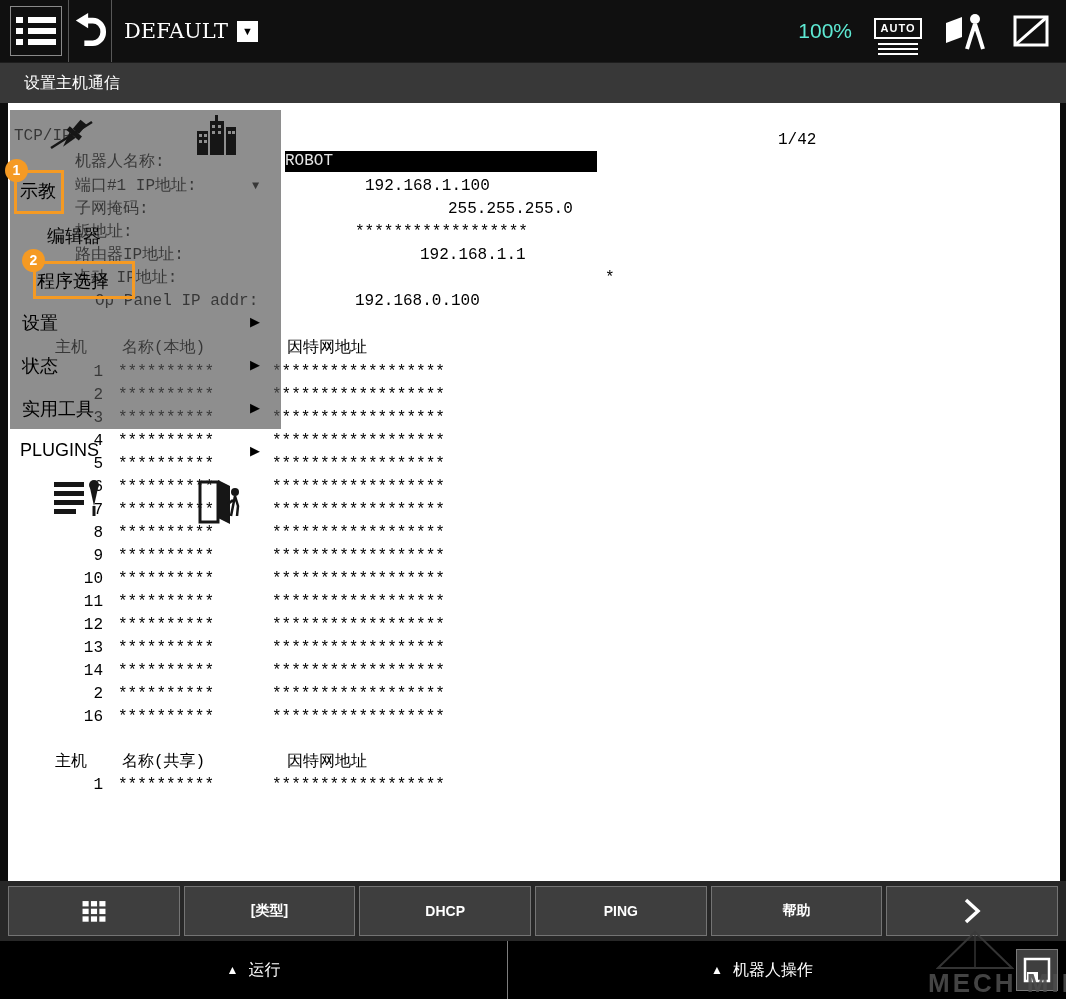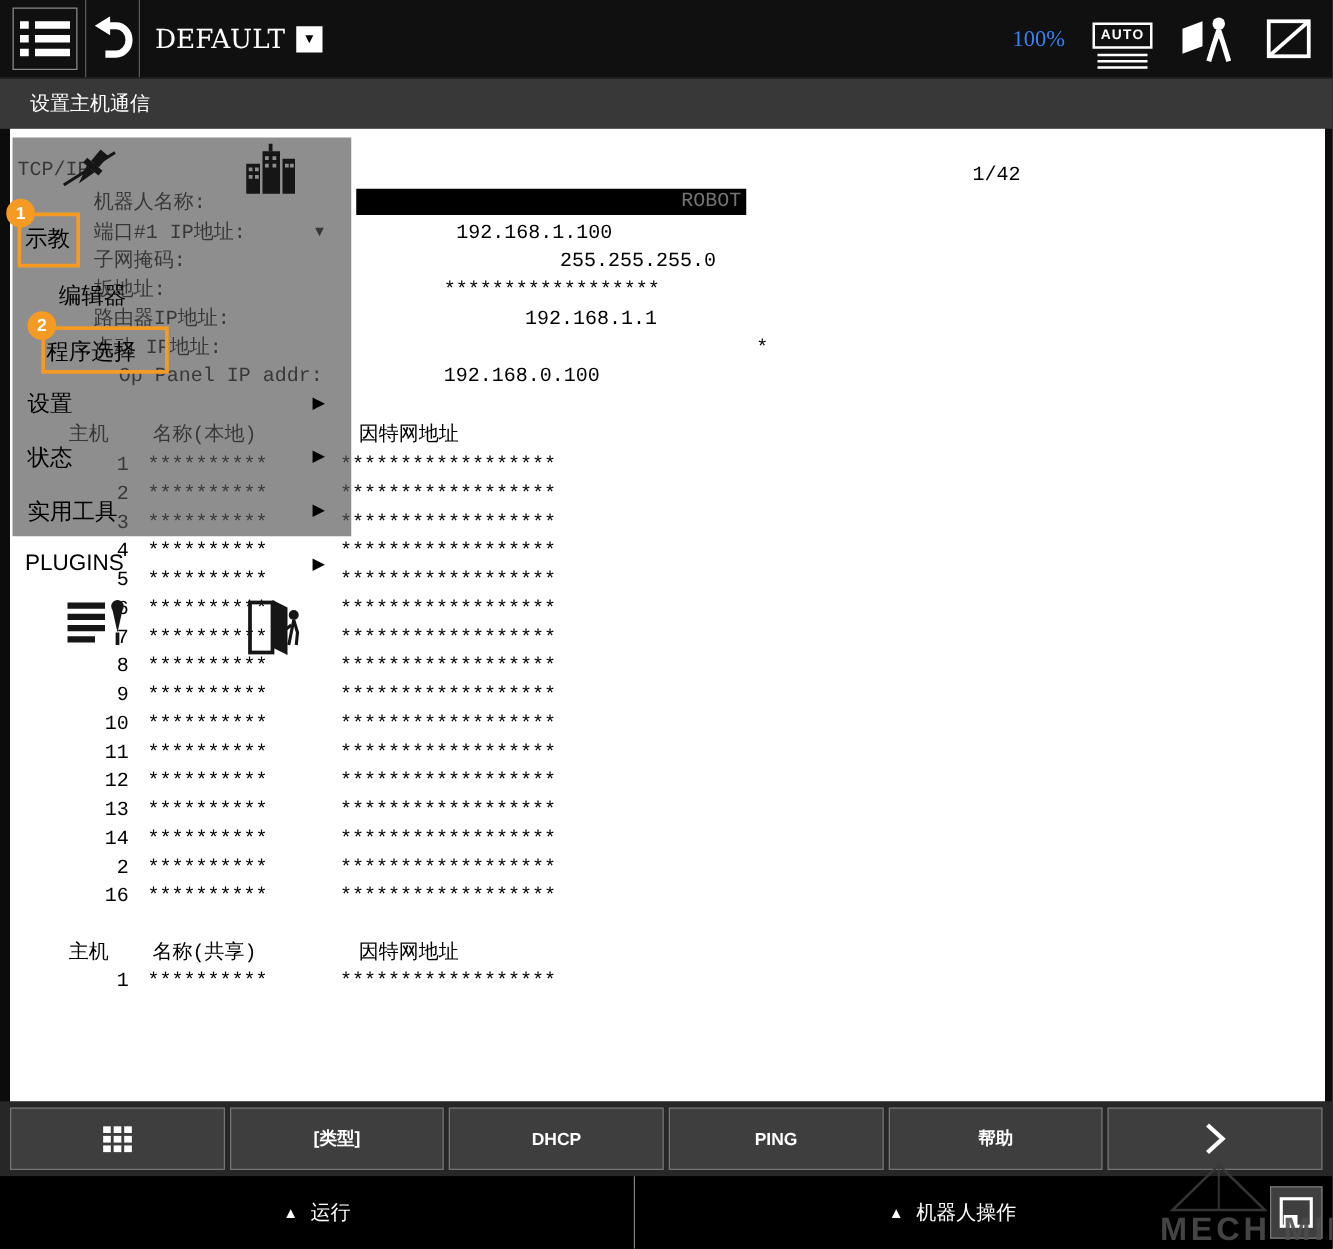--- a/index.html
+++ b/index.html
@@ -12,35 +12,35 @@
   .topbar button { background:none; border:none; cursor:pointer; }
   .menu-btn { width:52px; height:50px; margin-left:10px; border:1px solid #8a8a8a !important; display:flex; align-items:center; justify-content:center; }
   .back-btn { width:42px; height:62px; display:flex; align-items:center; justify-content:center; }
   .tb-sep { width:1px; height:62px; background:#585858; flex:none; }
   .tb-sep.m1 { margin-left:6px; }
   .profile { display:flex; align-items:center; gap:9px; padding:0 12px; cursor:pointer; }
   .profile-name { color:#fff; font-family:"DejaVu Serif", serif; font-size:21px; }
   .dd-box { width:21px; height:21px; background:#fff; display:flex; align-items:center; justify-content:center; }
   .dd-box .dd-glyph { color:#000; font-size:11px; line-height:1; }
   .tb-right { margin-left:auto; display:flex; align-items:center; gap:22px; padding-right:14px; }
-  .speed { color:#3b82f6; font-family:Liberation Serif, serif; font-size:18px; cursor:pointer; }
+  .speed { color:#5eead4; font-family:Liberation Sans, sans-serif; font-size:21px; cursor:pointer; }
   .tb-icon { display:flex; align-items:center; justify-content:center; cursor:pointer; }
   .auto-icon { width:48px; display:block; cursor:pointer; }
   .auto-box { display:block; border:2px solid #fff; color:#fff; font-weight:bold; font-size:11px; line-height:1; letter-spacing:1px; padding:3px 3px; text-align:center; }
   .auto-lines { display:block; height:2px; background:#fff; margin:4px 4px 0 4px; box-shadow:0 5px 0 #fff, 0 10px 0 #fff; }
 
   
   .titlebar { height:41px; background:#383838; color:#fff; display:flex; align-items:center; padding-left:24px; font-size:16px; flex:none; border-top:1px solid #1d1d1d; }
 
   
   .content { position:relative; flex:1; background:#fff; margin:0 6px 0 8px; overflow:visible;
              font-family:"Liberation Mono","DejaVu Sans Mono",monospace; font-size:16px; color:#000; }
   .cl { position:absolute; left:0; width:100%; height:22px; line-height:22px; }
   .t  { position:absolute; white-space:pre; }
-  .robot-val { left:277px; width:312px; height:21px; line-height:21px; background:#000; color:#737373; text-align:right; padding-right:4px; }
+  .robot-val { left:277px; width:312px; height:21px; line-height:21px; background:#000; color:#e5e5e5; text-align:left; padding-right:4px; }
   .dd-tri { font-size:12px; }
   .hosts { position:absolute; left:0; width:100%; }
   .host-row { position:absolute; left:0; width:100%; height:23px; line-height:23px; }
   .hc { position:absolute; white-space:pre; }
   .hc.idx  { left:35px; width:60px; text-align:right; }
   .hc.name { left:110px; }
   .hc.addr { left:264px; }
 
   
   .menu-panel { position:absolute; left:2px; top:7px; width:271px; height:319px;

